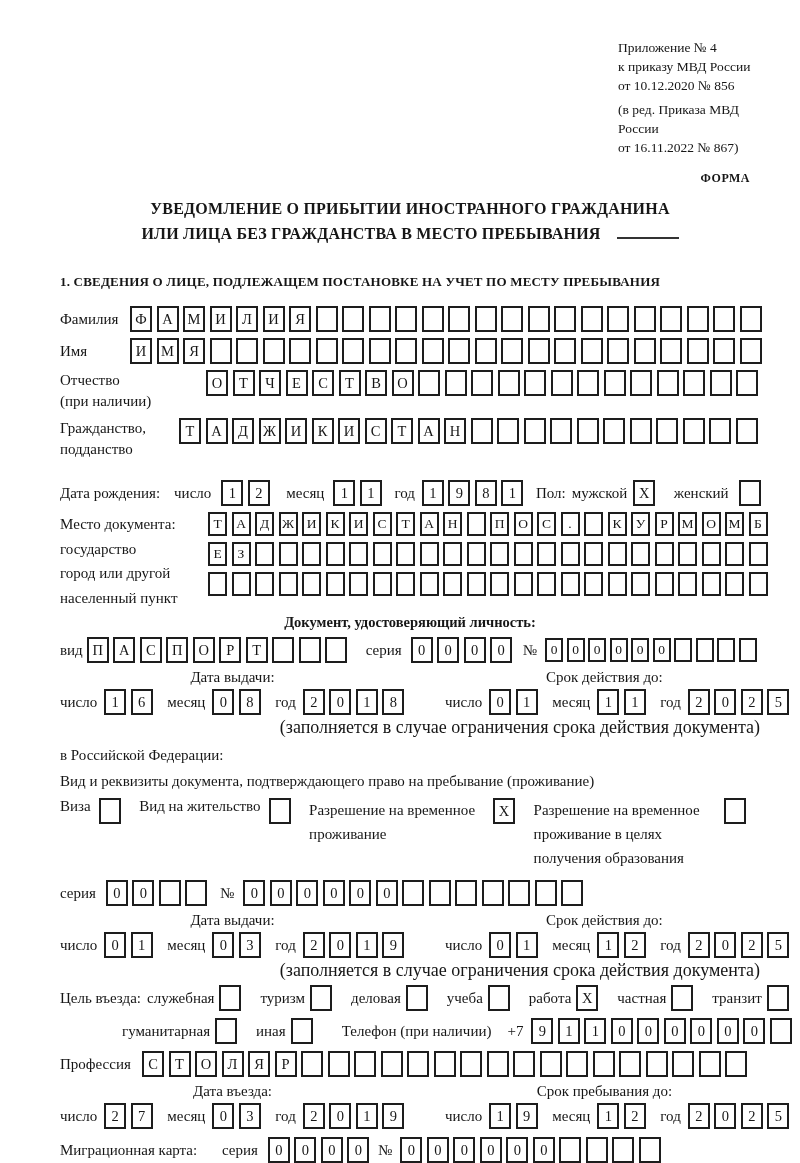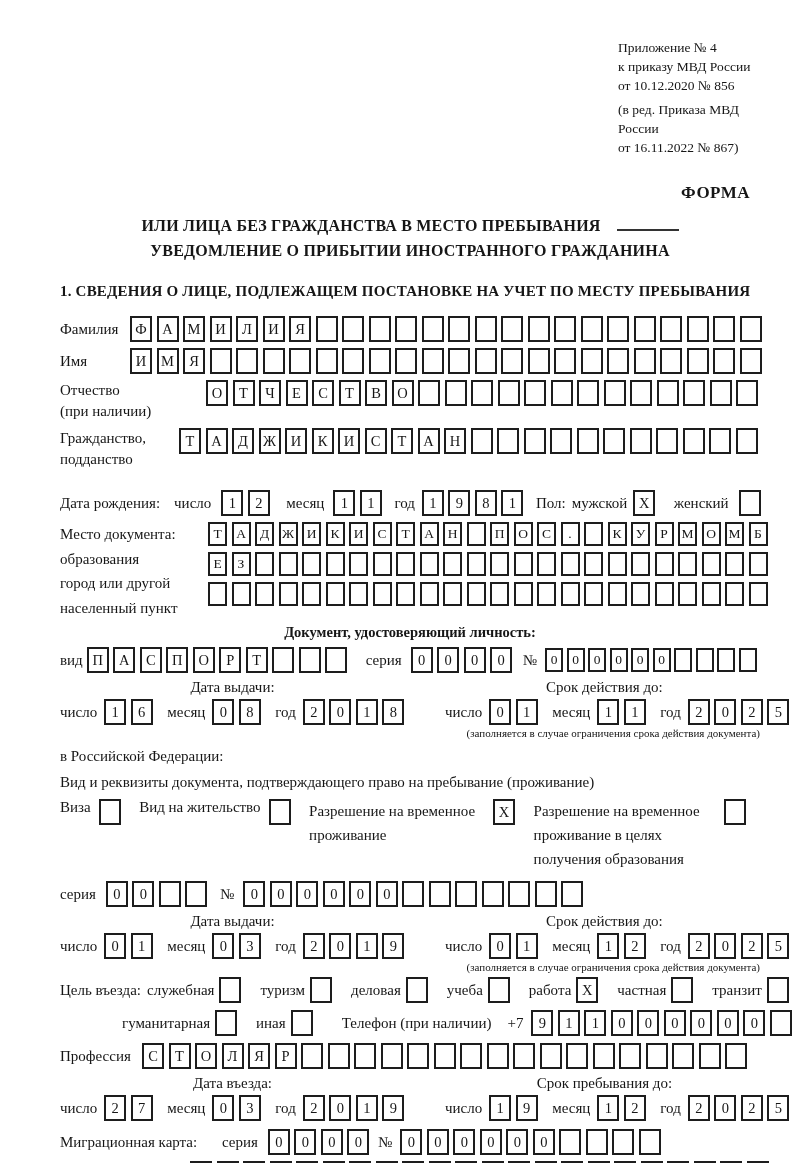--- a/index.html
+++ b/index.html
@@ -7,26 +7,26 @@
   body {
     width:800px; height:1163px;
     font-family:"Liberation Serif","DejaVu Serif",serif;
     color:#161616; font-size:15px; overflow:hidden;
   }
   .page { position:relative; width:800px; height:1163px; padding:38px 40px 12px 60px; }
 
   
   .appendix { margin-left:558px; font-size:13.5px; line-height:19px; }
   .appendix .grp2 { margin-top:5px; }
-  .forma { text-align:right; font-weight:bold; font-size:17px; margin-top:26px; padding-right:10px; letter-spacing:.5px; }
+  .forma { text-align:right; font-weight:bold; font-size:12px; margin-top:14px; padding-right:10px; letter-spacing:.5px; }
 
   
   .title { text-align:center; font-weight:bold; font-size:16px; line-height:25px; margin-top:10px; letter-spacing:.2px; }
   .t-underline { display:inline-block; width:62px; border-bottom:2.5px solid #333; height:14px; margin-left:16px; }
-  .sec-head { font-weight:bold; font-size:15px; margin-top:20px; letter-spacing:.2px; white-space:nowrap; }
+  .sec-head { font-weight:bold; font-size:13px; margin-top:28px; letter-spacing:.2px; white-space:nowrap; }
 
   
   .form-rows { margin-top:16px; }
   .row { display:flex; align-items:center; margin-bottom:6px; white-space:nowrap; }
   .row.top { align-items:flex-start; }
   .lbl { flex:none; }
   .cells { display:inline-flex; flex:none; align-items:center; }
   .cell {
     flex:none; width:22px; height:26px; border:2px solid #1d1d1d;
     display:inline-flex; align-items:center; justify-content:center;
@@ -41,21 +41,21 @@
   .bp-rows .cells { display:flex; margin-bottom:6px; }
   .doc-head { text-align:center; font-weight:bold; font-size:14.5px; margin:4px 0 6px 0; }
 
   .datepair { display:flex; margin-top:2px; }
   .dp-left { width:345px; flex:none; }
   .dp-right { flex:1; }
   .dp-head { text-align:center; font-size:15px; margin-bottom:3px; }
   .dp-line { display:flex; align-items:center; white-space:nowrap; }
   .dp-line .w { margin-right:7px; }
   .dp-line .cells { margin-right:10px; }
-  .dp-note { text-align:right; font-size:11px; margin:2px 0 4px 0; }
+  .dp-note { text-align:right; font-size:18px; margin:2px 0 4px 0; }
 
   .intro { line-height:26px; }
   .opts { display:flex; align-items:flex-start; margin:4px 0 10px 0; }
   .opt { display:flex; align-items:flex-start; margin-right:14px; }
   .opt .olabel { margin-right:8px; }
   .opt .olabel.c { text-align:left; line-height:24px; }
   .purpose-line { display:flex; align-items:center; white-space:nowrap; margin-bottom:7px; }
   .purpose-line .plabel { margin-right:6px; }
   .purpose-line .opt2 { display:flex; align-items:center; margin-right:9px; }
   .purpose-line .opt2 span { margin-right:5px; }
@@ -71,22 +71,22 @@
   <div class="appendix">
     <div>Приложение № 4</div>
     <div>к приказу МВД России</div>
     <div>от 10.12.2020 № 856</div>
     <div class="grp2">(в ред. Приказа МВД России</div>
     <div>от 16.11.2022 № 867)</div>
   </div>
   <div class="forma">ФОРМА</div>
 
   <div class="title">
+    <div>УВЕДОМЛЕНИЕ О ПРИБЫТИИ ИНОСТРАННОГО ГРАЖДАНИНА</div>
     <div><span>ИЛИ ЛИЦА БЕЗ ГРАЖДАНСТВА В МЕСТО ПРЕБЫВАНИЯ</span><span class="t-underline"></span></div>
-    <div>УВЕДОМЛЕНИЕ О ПРИБЫТИИ ИНОСТРАННОГО ГРАЖДАНИНА</div>
   </div>
 
   <div class="sec-head">1. СВЕДЕНИЯ О ЛИЦЕ, ПОДЛЕЖАЩЕМ ПОСТАНОВКЕ НА УЧЕТ ПО МЕСТУ ПРЕБЫВАНИЯ</div>
 
   <div class="form-rows">
 
     <div class="row">
       <span class="lbl" style="width:70px">Фамилия</span>
       <span class="cells">
           <span class="cell">Ф</span>
@@ -233,21 +233,21 @@
         </span>
       <span style="margin-right:10px">женский</span>
       <span class="cells">
           <span class="cell"></span>
         </span>
     </div>
 
     <div class="row top" style="margin-bottom:0">
       <div class="bp-labels" style="width:148px">
         <div>Место документа:</div>
-        <div>образования</div>
+        <div>государство</div>
         <div>город или другой</div>
         <div>населенный пункт</div>
       </div>
       <div class="bp-rows">
         <div class="cells sm">
             <span class="cell">Т</span>
             <span class="cell">А</span>
             <span class="cell">Д</span>
             <span class="cell">Ж</span>
             <span class="cell">И</span>

